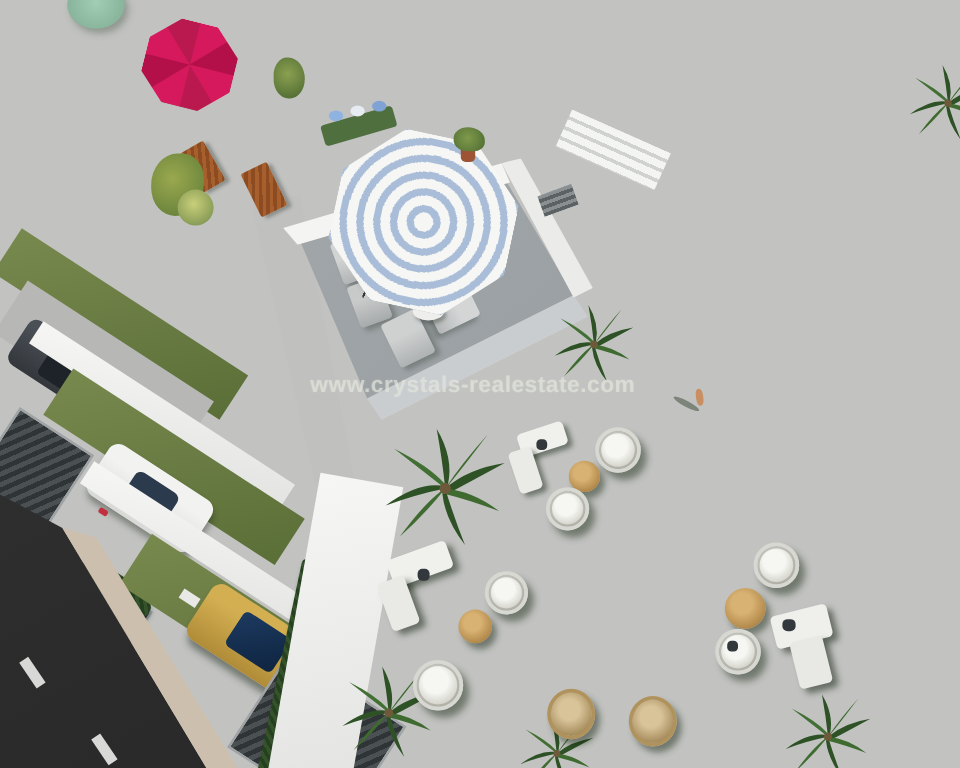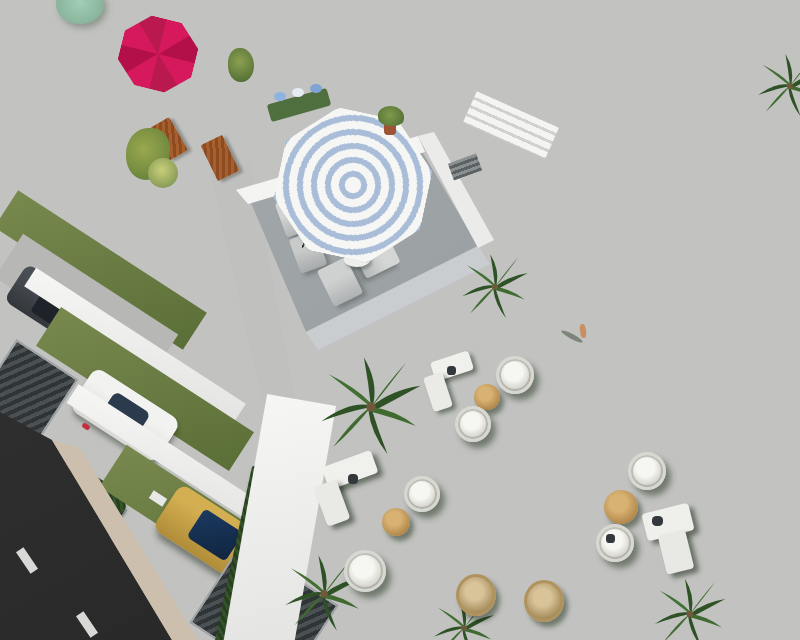--- a/index.html
+++ b/index.html
@@ -247,13 +247,14 @@
   <div class="a" style="left:126px;top:128px;width:44px;height:52px;border-radius:50% 40% 55% 45%;background:radial-gradient(circle at 40% 40%,#9aa84f,#5c7a36);"></div>
   <div class="a" style="left:148px;top:158px;width:30px;height:30px;border-radius:50%;background:radial-gradient(circle at 45% 40%,#c9cf7a,#70894a);"></div>
   <div class="a" style="left:268px;top:96px;width:62px;height:18px;transform:rotate(-16deg);background:#4f6f3f;border-radius:3px;"></div>
   <div class="a" style="left:274px;top:92px;width:12px;height:9px;border-radius:50%;background:#8fb3e0;"></div>
   <div class="a" style="left:292px;top:88px;width:12px;height:9px;border-radius:50%;background:#e6ecf2;"></div>
   <div class="a" style="left:310px;top:84px;width:12px;height:9px;border-radius:50%;background:#7ea3d4;"></div>
   <div class="a" style="left:384px;top:122px;width:12px;height:13px;background:#9c5434;border-radius:2px 2px 4px 4px;"></div>
   <div class="a" style="left:378px;top:106px;width:26px;height:20px;border-radius:50% 60% 40% 50%;background:radial-gradient(circle at 45% 45%,#7f9a4b,#4d6a32);"></div>
   <div class="a" style="left:228px;top:48px;width:26px;height:34px;border-radius:45% 55% 50% 50%;background:radial-gradient(circle at 45% 40%,#8aa050,#49652f);"></div>
 
+  <div id="watermark">www.crystals-realestate.com</div>
 </div>
 
 </body></html>

